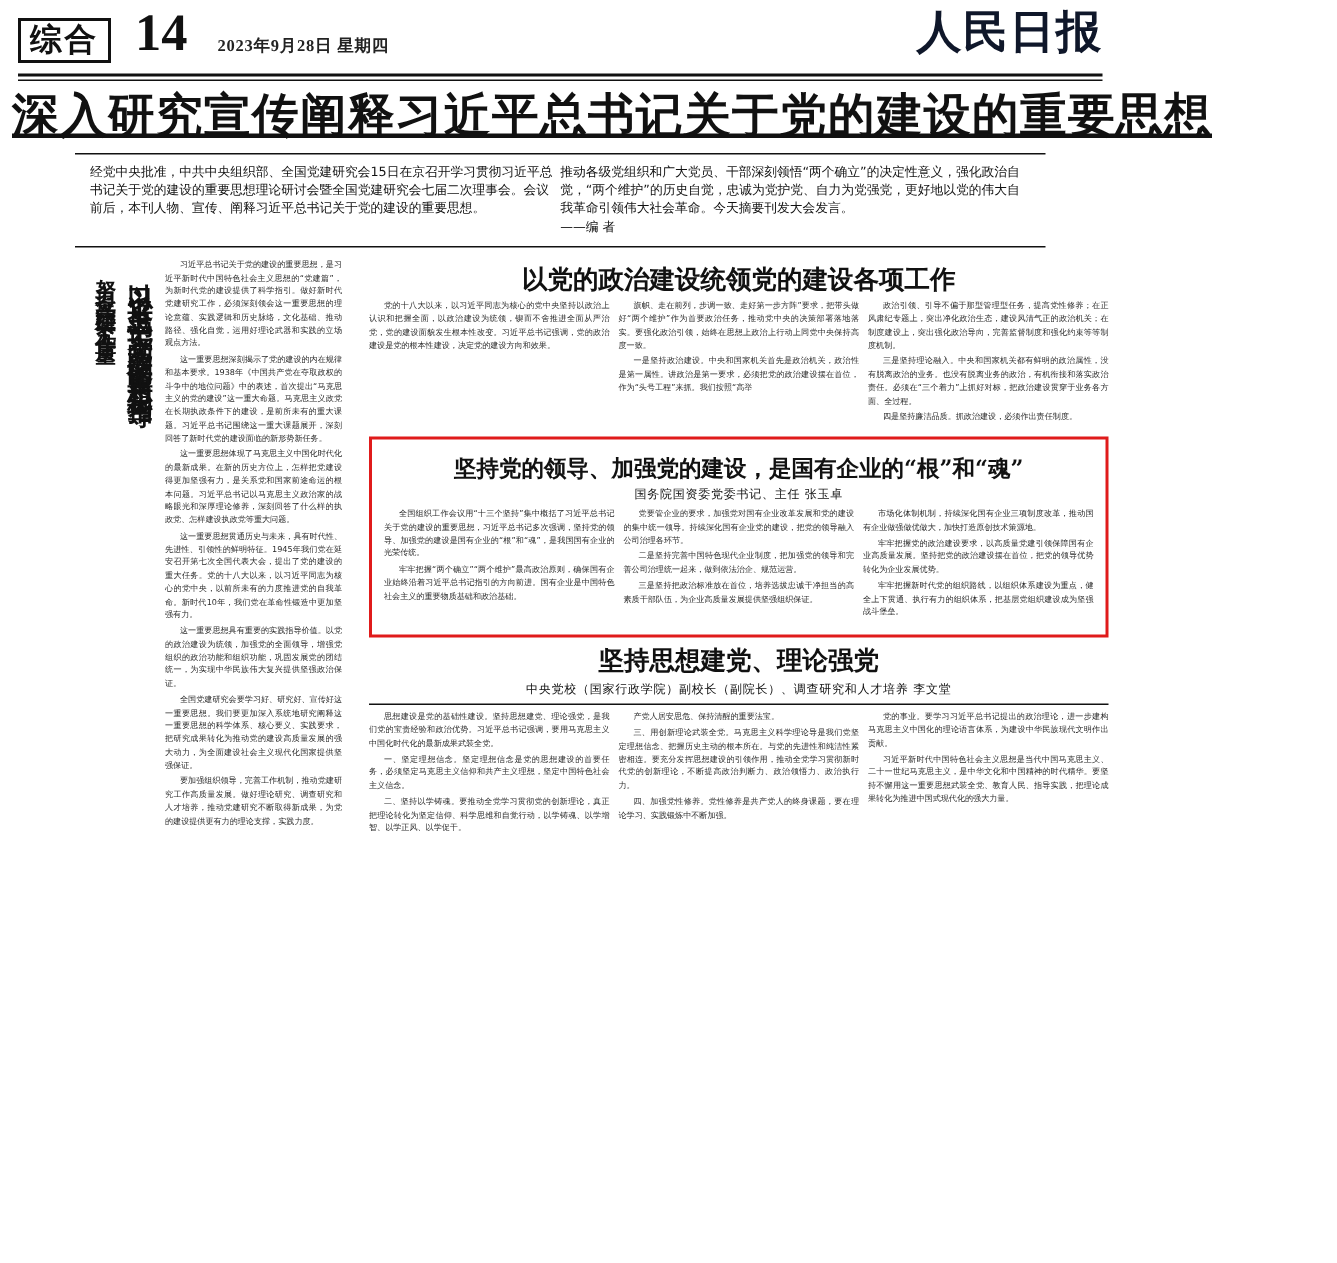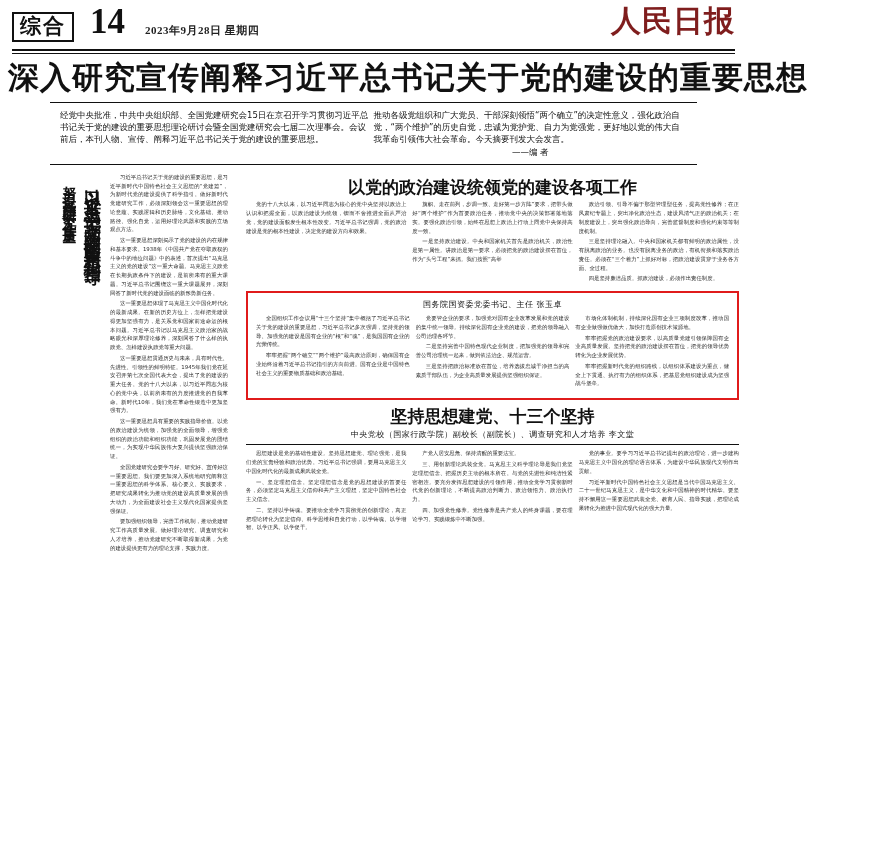--- a/index.html
+++ b/index.html
@@ -20,45 +20,46 @@
   }
   .section-box {
     border:2px solid #111; padding:1px 6px 2px 6px;
     font-size:21px; font-weight:bold; letter-spacing:2px;
     font-family:"DejaVu Sans", sans-serif; line-height:1.1;
   }
   .page-num { font-size:35px; font-weight:bold; font-family:"Liberation Serif", serif; margin-left:6px; }
   .issue-date { font-size:11px; color:#222; margin-left:10px; padding-bottom:4px; letter-spacing:0.5px;font-weight:bold; }
   .brand {
     margin-left:auto; font-size:30px; font-weight:bold; letter-spacing:1px;
-    font-family:"DejaVu Serif", serif; padding-bottom:0px; color:#7f1d1d;
+    font-family:"DejaVu Serif", serif; padding-bottom:0px; color:#0f172a;
   }
   .rule-thick { border-top:2px solid #111; margin:3px 4px 0 4px; }
   .rule-thin { border-top:1px solid #111; margin:2px 4px 6px 4px; }
 
   
   .headline {
     text-align:center; font-size:31px; font-weight:bold; letter-spacing:1px;
     font-family:"DejaVu Serif", serif; line-height:1.15; margin:6px 0 6px 0;
     white-space:nowrap;
+    text-decoration:underline;
   }
   .subheadline {
     text-align:center; font-size:15px; font-weight:bold; margin-bottom:8px;
     font-family:"DejaVu Serif", serif;
   }
 
   
   .lead-note {
     border-top:1px solid #111; border-bottom:1px solid #111;
     margin:0 42px 8px 42px; padding:6px 10px;
     display:flex; font-size:8.5px; line-height:1.45; color:#111;
     font-family:"DejaVu Sans", sans-serif;
   }
   .lead-note .col { flex:1; }
-  .lead-note .sig { text-align:center; }
+  .lead-note .sig { text-align:left; }
 
   
   .body-grid { display:flex; gap:6px; height:616px; }
   .vertical-strip { width:96px; display:flex; flex-direction:row-reverse; gap:2px; padding-top:2px; }
   .vtext {
     writing-mode:vertical-rl; text-orientation:upright;
     font-family:"DejaVu Serif", serif; font-weight:bold;
     letter-spacing:4px; line-height:1.35;
   }
   .vtext.big { font-size:17px; }
@@ -152,41 +153,42 @@
             </div>
             <div>
               <p>政治引领、引导不偏于那型管理型任务，提高党性修养；在正风肃纪专题上，突出净化政治生态，建设风清气正的政治机关；在制度建设上，突出强化政治导向，完善监督制度和强化约束等等制度机制。</p>
               <p>三是坚持理论融入。中央和国家机关都有鲜明的政治属性，没有脱离政治的业务。也没有脱离业务的政治，有机衔接和落实政治责任。必须在“三个着力”上抓好对标，把政治建设贯穿于业务各方面、全过程。</p>
               <p>四是坚持廉洁品质。抓政治建设，必须作出责任制度。</p>
             </div>
           </div>
         </div>
 
         <div class="redbox">
+          <div class="art-title small">坚持党的领导、加强党的建设，是国有企业的“根”和“魂”</div>
           <div class="byline">国务院国资委党委书记、主任  张玉卓</div>
           <div class="cols3 tiny">
             <div>
               <p>全国组织工作会议用“十三个坚持”集中概括了习近平总书记关于党的建设的重要思想，习近平总书记多次强调，坚持党的领导、加强党的建设是国有企业的“根”和“魂”，是我国国有企业的光荣传统。</p>
               <p>牢牢把握“两个确立”“两个维护”最高政治原则，确保国有企业始终沿着习近平总书记指引的方向前进。国有企业是中国特色社会主义的重要物质基础和政治基础。</p>
             </div>
             <div>
               <p>党要管企业的要求，加强党对国有企业改革发展和党的建设的集中统一领导。持续深化国有企业党的建设，把党的领导融入公司治理各环节。</p>
               <p>二是坚持完善中国特色现代企业制度，把加强党的领导和完善公司治理统一起来，做到依法治企、规范运营。</p>
               <p>三是坚持把政治标准放在首位，培养选拔忠诚干净担当的高素质干部队伍，为企业高质量发展提供坚强组织保证。</p>
             </div>
             <div>
               <p>市场化体制机制，持续深化国有企业三项制度改革，推动国有企业做强做优做大，加快打造原创技术策源地。</p>
               <p>牢牢把握党的政治建设要求，以高质量党建引领保障国有企业高质量发展。坚持把党的政治建设摆在首位，把党的领导优势转化为企业发展优势。</p>
               <p>牢牢把握新时代党的组织路线，以组织体系建设为重点，健全上下贯通、执行有力的组织体系，把基层党组织建设成为坚强战斗堡垒。</p>
             </div>
           </div>
         </div>
 
         <div class="article">
-          <div class="art-title">坚持思想建党、十三个坚持</div>
+          <div class="art-title">坚持思想建党、理论强党</div>
           <div class="byline">中央党校（国家行政学院）副校长（副院长）、调查研究和人才培养  李文堂</div>
           <div class="hairline"></div>
           <div class="cols3 tiny">
             <div>
               <p>思想建设是党的基础性建设。坚持思想建党、理论强党，是我们党的宝贵经验和政治优势。习近平总书记强调，要用马克思主义中国化时代化的最新成果武装全党。</p>
               <p>一、坚定理想信念。坚定理想信念是党的思想建设的首要任务，必须坚定马克思主义信仰和共产主义理想，坚定中国特色社会主义信念。</p>
               <p>二、坚持以学铸魂。要推动全党学习贯彻党的创新理论，真正把理论转化为坚定信仰、科学思维和自觉行动，以学铸魂、以学增智、以学正风、以学促干。</p>
             </div>
             <div>
               <p>产党人居安思危、保持清醒的重要法宝。</p>

